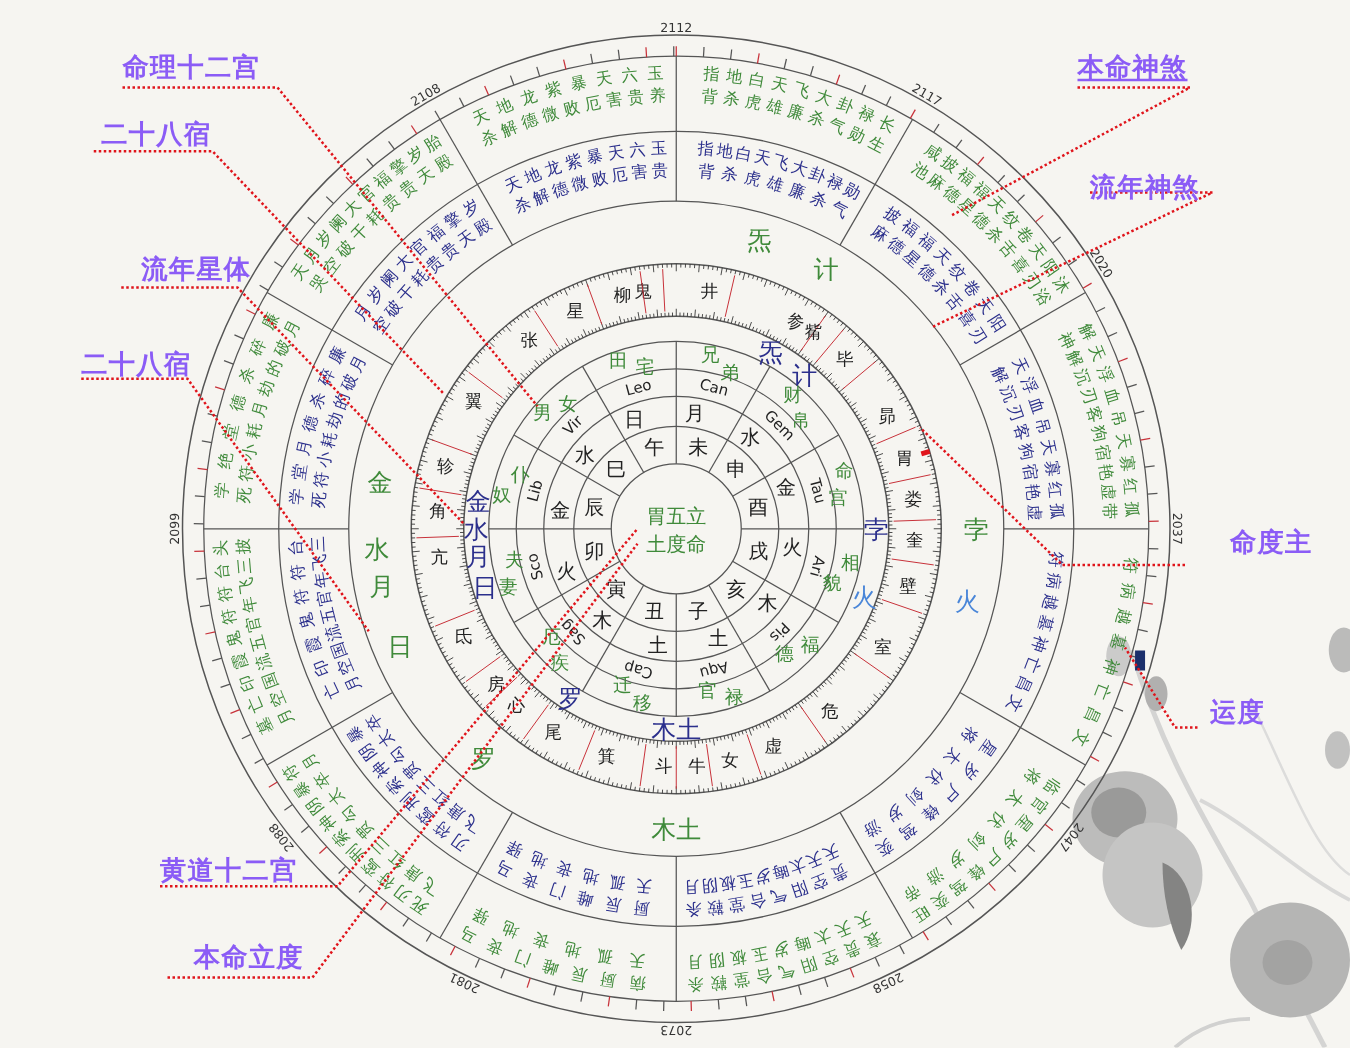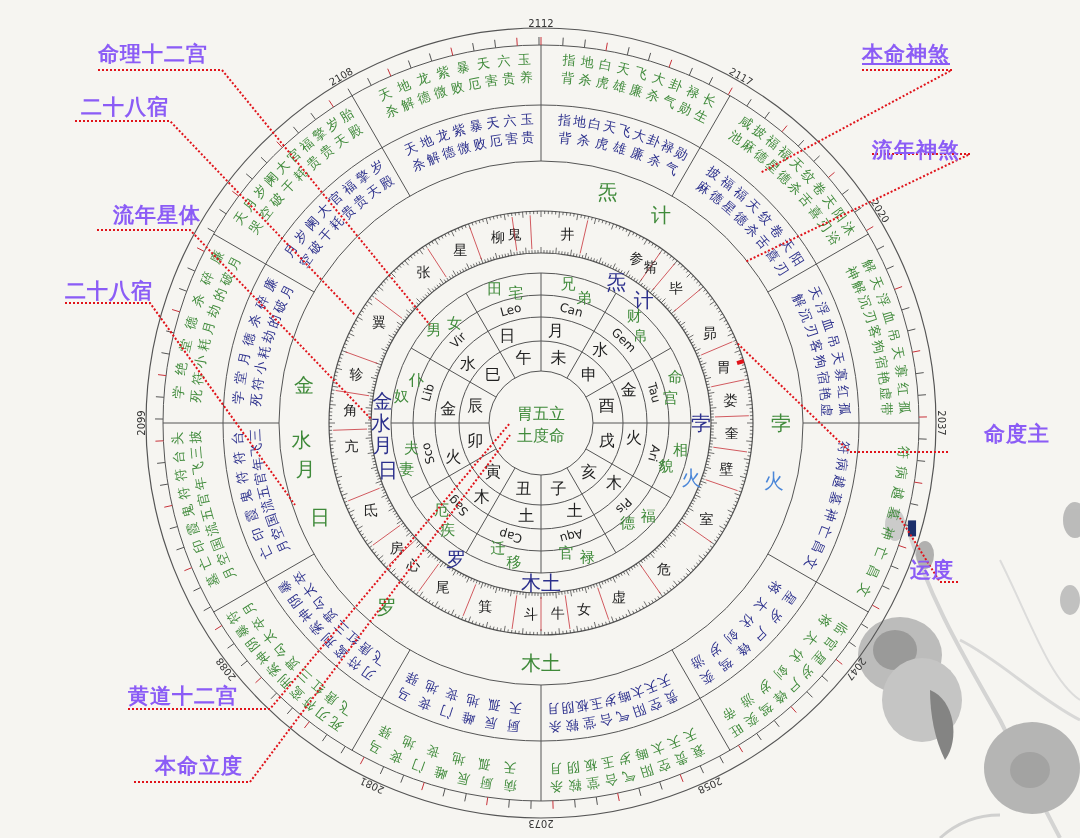--- a/index.html
+++ b/index.html
@@ -1448,17 +1448,17 @@
   </svg>
 
   <div id="callouts">
     <div class="callout" style="left: 98px; top: 40px;">命理十二宫</div>
     <div class="callout" style="left: 81px; top: 93px;">二十八宿</div>
     <div class="callout" style="left: 97px; top: 201px; margin-left: 16px;">流年星体</div>
     <div class="callout" style="left: 65px; top: 277px;">二十八宿</div>
     <div class="callout" style="left: 862px; top: 40px; text-decoration: underline;">本命神煞</div>
     <div class="callout" style="left: 872px; top: 126px; margin-top: 10px;">流年神煞</div>
     <div class="callout" style="left: 984px; top: 420px;">命度主</div>
-    <div class="callout" style="left: 910px; top: 556px;">运度</div>
+    <div class="callout" style="left: 968px; top: 556px;">运度</div>
     <div class="callout" style="left: 128px; top: 682px;">黄道十二宫</div>
     <div class="callout" style="left: 134px; top: 752px; margin-left: 21px;">本命立度</div>
   </div>
 </div>
 
 </body></html>

